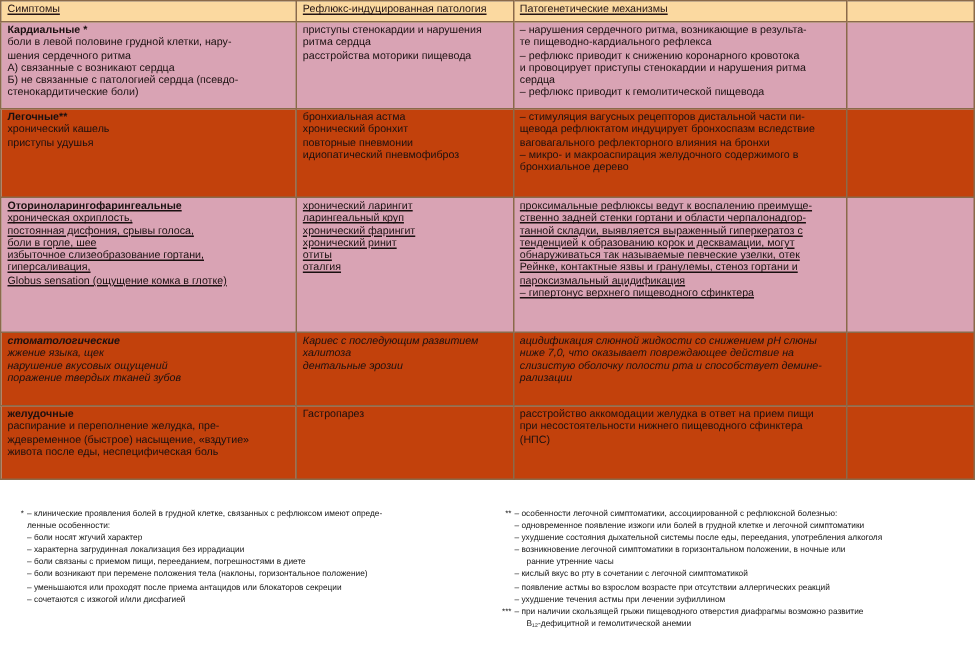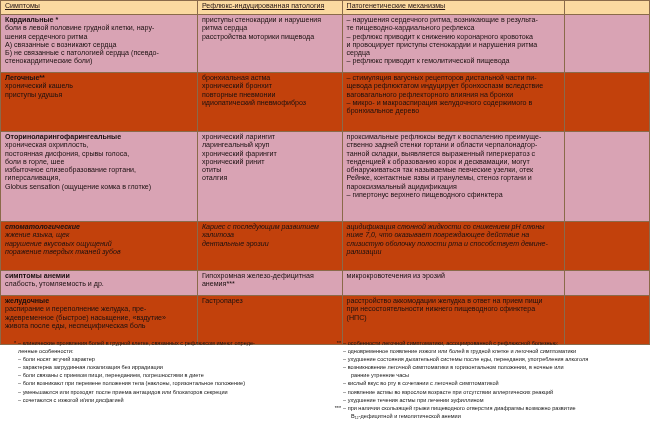--- a/index.html
+++ b/index.html
@@ -46,21 +46,21 @@
   
   .tint-pink  > td{background:#d9a3b4;margin-left:36px;}
   .tint-peach > td{background:#c2410c;}
 
   .catname{font-weight:bold;display:block;}
   .ln{display:block;}
 
   
   tr.r1 td{height:54px;}
   tr.r2 td{height:55px;}
-  tr.r3 td{height:86px;}
+  tr.r3 td{height:86px;text-decoration:underline;}
   tr.r4 td{height:45px;font-style:italic;}
   tr.r5 td{height:21px;}
   tr.r6 td{height:45px;}
 
   
   .notes{
     position:absolute;left:0;top:336px;width:650px;height:103px;
     display:flex;
   }
   .notecol{padding:3px 4px 0 4px;box-sizing:border-box;}
@@ -182,34 +182,20 @@
           <td>
             <span class="ln">Кариес с последующим развитием</span>
             <span class="ln">халитоза</span>
             <span class="ln">дентальные эрозии</span>
           </td>
           <td>
             <span class="ln">ацидификация слюнной жидкости со снижением pH слюны</span>
             <span class="ln">ниже 7,0, что оказывает повреждающее действие на</span>
             <span class="ln">слизистую оболочку полости рта и способствует демине-</span>
             <span class="ln">рализации</span>
-          </td>
-          <td></td>
-        </tr>
-        <tr class="tint-pink r5">
-          <td>
-            <span class="catname">симптомы анемии</span>
-            <span class="ln">слабость, утомляемость и др.</span>
-          </td>
-          <td>
-            <span class="ln">Гипохромная железо-дефицитная</span>
-            <span class="ln">анемия***</span>
-          </td>
-          <td>
-            <span class="ln">микрокровотечения из эрозий</span>
           </td>
           <td></td>
         </tr>
         <tr class="tint-peach r6">
           <td>
             <span class="catname">желудочные</span>
             <span class="ln">распирание и переполнение желудка, пре-</span>
             <span class="ln">ждевременное (быстрое) насыщение, «вздутие»</span>
             <span class="ln">живота после еды, неспецифическая боль</span>
           </td>

